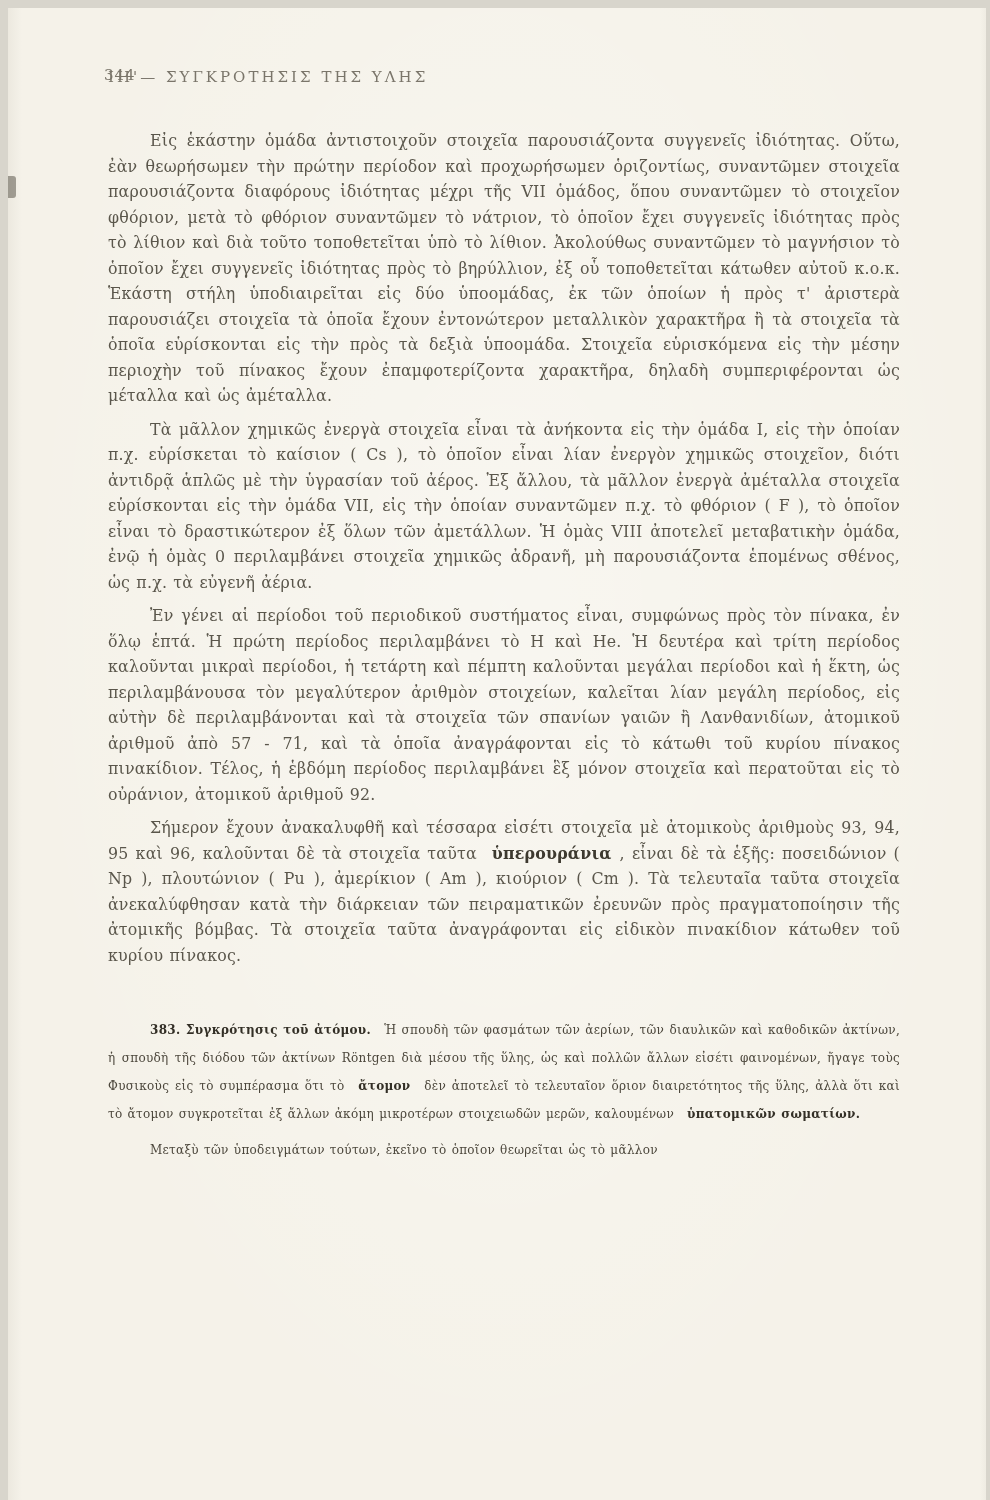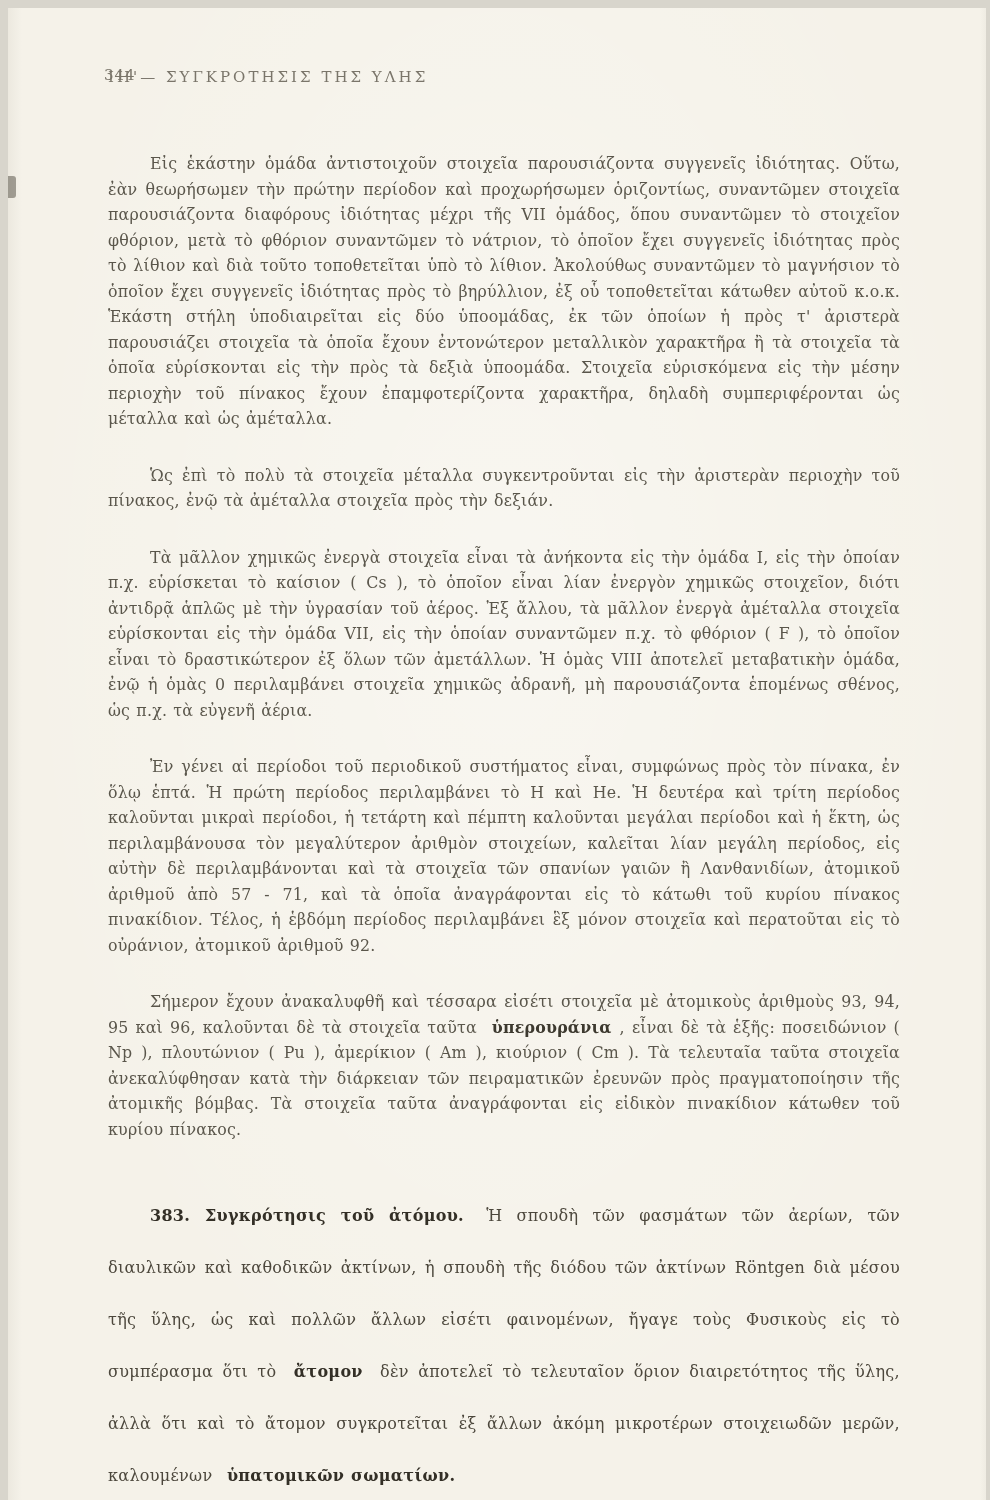--- a/index.html
+++ b/index.html
@@ -46,25 +46,25 @@
     margin-top:34px;
     text-align:justify;
   }
   p.para{
     font-size:15.8px;
     line-height:25.5px;
     letter-spacing:0.2px;
     word-spacing:1px;
     color:var(--ink);
   }
-  p.para.indent{ text-indent:38px;margin-top:23px; }
+  p.para.indent{ text-indent:38px; }
   p.para .bold{ font-weight:bold; color:var(--ink-bold); }
   p.para.section{
-    font-size:16px;
-    line-height:52px;
+    font-size:12px;
+    line-height:28px;
     letter-spacing:0.3px;
     color:#4c473c;
   }
   p.para.section .bold{ color:#332f26; }
   p.para.space-before{ margin-top:40px; }
   
   .blotch{
     position:absolute;
     right:0;top:672px;
     width:8px;height:38px;
@@ -90,21 +90,20 @@
 <body>
 
 <div class="page">
   <div class="inner">
     <div class="running-head">
       <span class="page-num">344</span>
       <span class="head-title">ΙΗ'— ΣΥΓΚΡΟΤΗΣΙΣ ΤΗΣ ΥΛΗΣ</span>
     </div>
     <div class="text-body">
         <p class="para body indent"><span>Εἰς ἑκάστην ὁμάδα ἀντιστοιχοῦν στοιχεῖα παρουσιάζοντα συγγενεῖς ἰδιότητας. Οὕτω, ἐὰν θεωρήσωμεν τὴν πρώτην περίοδον καὶ προχωρήσωμεν ὁριζοντίως, συναντῶμεν στοιχεῖα παρουσιάζοντα διαφόρους ἰδιότητας μέχρι τῆς VII ὁμάδος, ὅπου συναντῶμεν τὸ στοιχεῖον φθόριον, μετὰ τὸ φθόριον συναντῶμεν τὸ νάτριον, τὸ ὁποῖον ἔχει συγγενεῖς ἰδιότητας πρὸς τὸ λίθιον καὶ διὰ τοῦτο τοποθετεῖται ὑπὸ τὸ λίθιον. Ἀκολούθως συναντῶμεν τὸ μαγνήσιον τὸ ὁποῖον ἔχει συγγενεῖς ἰδιότητας πρὸς τὸ βηρύλλιον, ἐξ οὗ τοποθετεῖται κάτωθεν αὐτοῦ κ.ο.κ. Ἑκάστη στήλη ὑποδιαιρεῖται εἰς δύο ὑποομάδας, ἐκ τῶν ὁποίων ἡ πρὸς τ' ἀριστερὰ παρουσιάζει στοιχεῖα τὰ ὁποῖα ἔχουν ἐντονώτερον μεταλλικὸν χαρακτῆρα ἢ τὰ στοιχεῖα τὰ ὁποῖα εὑρίσκονται εἰς τὴν πρὸς τὰ δεξιὰ ὑποομάδα. Στοιχεῖα εὑρισκόμενα εἰς τὴν μέσην περιοχὴν τοῦ πίνακος ἔχουν ἐπαμφοτερίζοντα χαρακτῆρα, δηλαδὴ συμπεριφέρονται ὡς μέταλλα καὶ ὡς ἀμέταλλα.</span></p>
-        <p class="para body indent"><span>Ὡς ἐπὶ τὸ πολὺ τὰ στοιχεῖα μέταλλα συγκεντροῦνται εἰς τὴν ἀριστερὰν περιοχὴν τοῦ πίνακος, ἐνῷ τὰ ἀμέταλλα στοιχεῖα πρὸς τὴν δεξιάν.</span></p>
         <p class="para body indent"><span>Τὰ μᾶλλον χημικῶς ἐνεργὰ στοιχεῖα εἶναι τὰ ἀνήκοντα εἰς τὴν ὁμάδα I, εἰς τὴν ὁποίαν π.χ. εὑρίσκεται τὸ καίσιον ( Cs ), τὸ ὁποῖον εἶναι λίαν ἐνεργὸν χημικῶς στοιχεῖον, διότι ἀντιδρᾷ ἁπλῶς μὲ τὴν ὑγρασίαν τοῦ ἀέρος. Ἐξ ἄλλου, τὰ μᾶλλον ἐνεργὰ ἀμέταλλα στοιχεῖα εὑρίσκονται εἰς τὴν ὁμάδα VII, εἰς τὴν ὁποίαν συναντῶμεν π.χ. τὸ φθόριον ( F ), τὸ ὁποῖον εἶναι τὸ δραστικώτερον ἐξ ὅλων τῶν ἀμετάλλων. Ἡ ὁμὰς VIII ἀποτελεῖ μεταβατικὴν ὁμάδα, ἐνῷ ἡ ὁμὰς 0 περιλαμβάνει στοιχεῖα χημικῶς ἀδρανῆ, μὴ παρουσιάζοντα ἑπομένως σθένος, ὡς π.χ. τὰ εὐγενῆ ἀέρια.</span></p>
         <p class="para body indent"><span>Ἐν γένει αἱ περίοδοι τοῦ περιοδικοῦ συστήματος εἶναι, συμφώνως πρὸς τὸν πίνακα, ἐν ὅλῳ ἑπτά. Ἡ πρώτη περίοδος περιλαμβάνει τὸ H καὶ He. Ἡ δευτέρα καὶ τρίτη περίοδος καλοῦνται μικραὶ περίοδοι, ἡ τετάρτη καὶ πέμπτη καλοῦνται μεγάλαι περίοδοι καὶ ἡ ἕκτη, ὡς περιλαμβάνουσα τὸν μεγαλύτερον ἀριθμὸν στοιχείων, καλεῖται λίαν μεγάλη περίοδος, εἰς αὐτὴν δὲ περιλαμβάνονται καὶ τὰ στοιχεῖα τῶν σπανίων γαιῶν ἢ Λανθανιδίων, ἀτομικοῦ ἀριθμοῦ ἀπὸ 57 - 71, καὶ τὰ ὁποῖα ἀναγράφονται εἰς τὸ κάτωθι τοῦ κυρίου πίνακος πινακίδιον. Τέλος, ἡ ἑβδόμη περίοδος περιλαμβάνει ἓξ μόνον στοιχεῖα καὶ περατοῦται εἰς τὸ οὐράνιον, ἀτομικοῦ ἀριθμοῦ 92.</span></p>
         <p class="para body indent"><span>Σήμερον ἔχουν ἀνακαλυφθῆ καὶ τέσσαρα εἰσέτι στοιχεῖα μὲ ἀτομικοὺς ἀριθμοὺς 93, 94, 95 καὶ 96, καλοῦνται δὲ τὰ στοιχεῖα ταῦτα </span><span class="bold">ὑπερουράνια</span><span>, εἶναι δὲ τὰ ἑξῆς: ποσειδώνιον ( Np ), πλουτώνιον ( Pu ), ἀμερίκιον ( Am ), κιούριον ( Cm ). Τὰ τελευταῖα ταῦτα στοιχεῖα ἀνεκαλύφθησαν κατὰ τὴν διάρκειαν τῶν πειραματικῶν ἐρευνῶν πρὸς πραγματοποίησιν τῆς ἀτομικῆς βόμβας. Τὰ στοιχεῖα ταῦτα ἀναγράφονται εἰς εἰδικὸν πινακίδιον κάτωθεν τοῦ κυρίου πίνακος.</span></p>
         <p class="para section indent space-before"><span class="bold">383. Συγκρότησις τοῦ ἀτόμου.</span><span> Ἡ σπουδὴ τῶν φασμάτων τῶν ἀερίων, τῶν διαυλικῶν καὶ καθοδικῶν ἀκτίνων, ἡ σπουδὴ τῆς διόδου τῶν ἀκτίνων Röntgen διὰ μέσου τῆς ὕλης, ὡς καὶ πολλῶν ἄλλων εἰσέτι φαινομένων, ἤγαγε τοὺς Φυσικοὺς εἰς τὸ συμπέρασμα ὅτι τὸ </span><span class="bold">ἄτομον</span><span> δὲν ἀποτελεῖ τὸ τελευταῖον ὅριον διαιρετότητος τῆς ὕλης, ἀλλὰ ὅτι καὶ τὸ ἄτομον συγκροτεῖται ἐξ ἄλλων ἀκόμη μικροτέρων στοιχειωδῶν μερῶν, καλουμένων </span><span class="bold">ὑπατομικῶν σωματίων.</span></p>
         <p class="para section indent"><span>Μεταξὺ τῶν ὑποδειγμάτων τούτων, ἐκεῖνο τὸ ὁποῖον θεωρεῖται ὡς τὸ μᾶλλον</span></p>
       </div>
   </div>
   <div class="edge-shadow"></div>
   <div class="blotch"></div>
   <div class="speck-left"></div>

